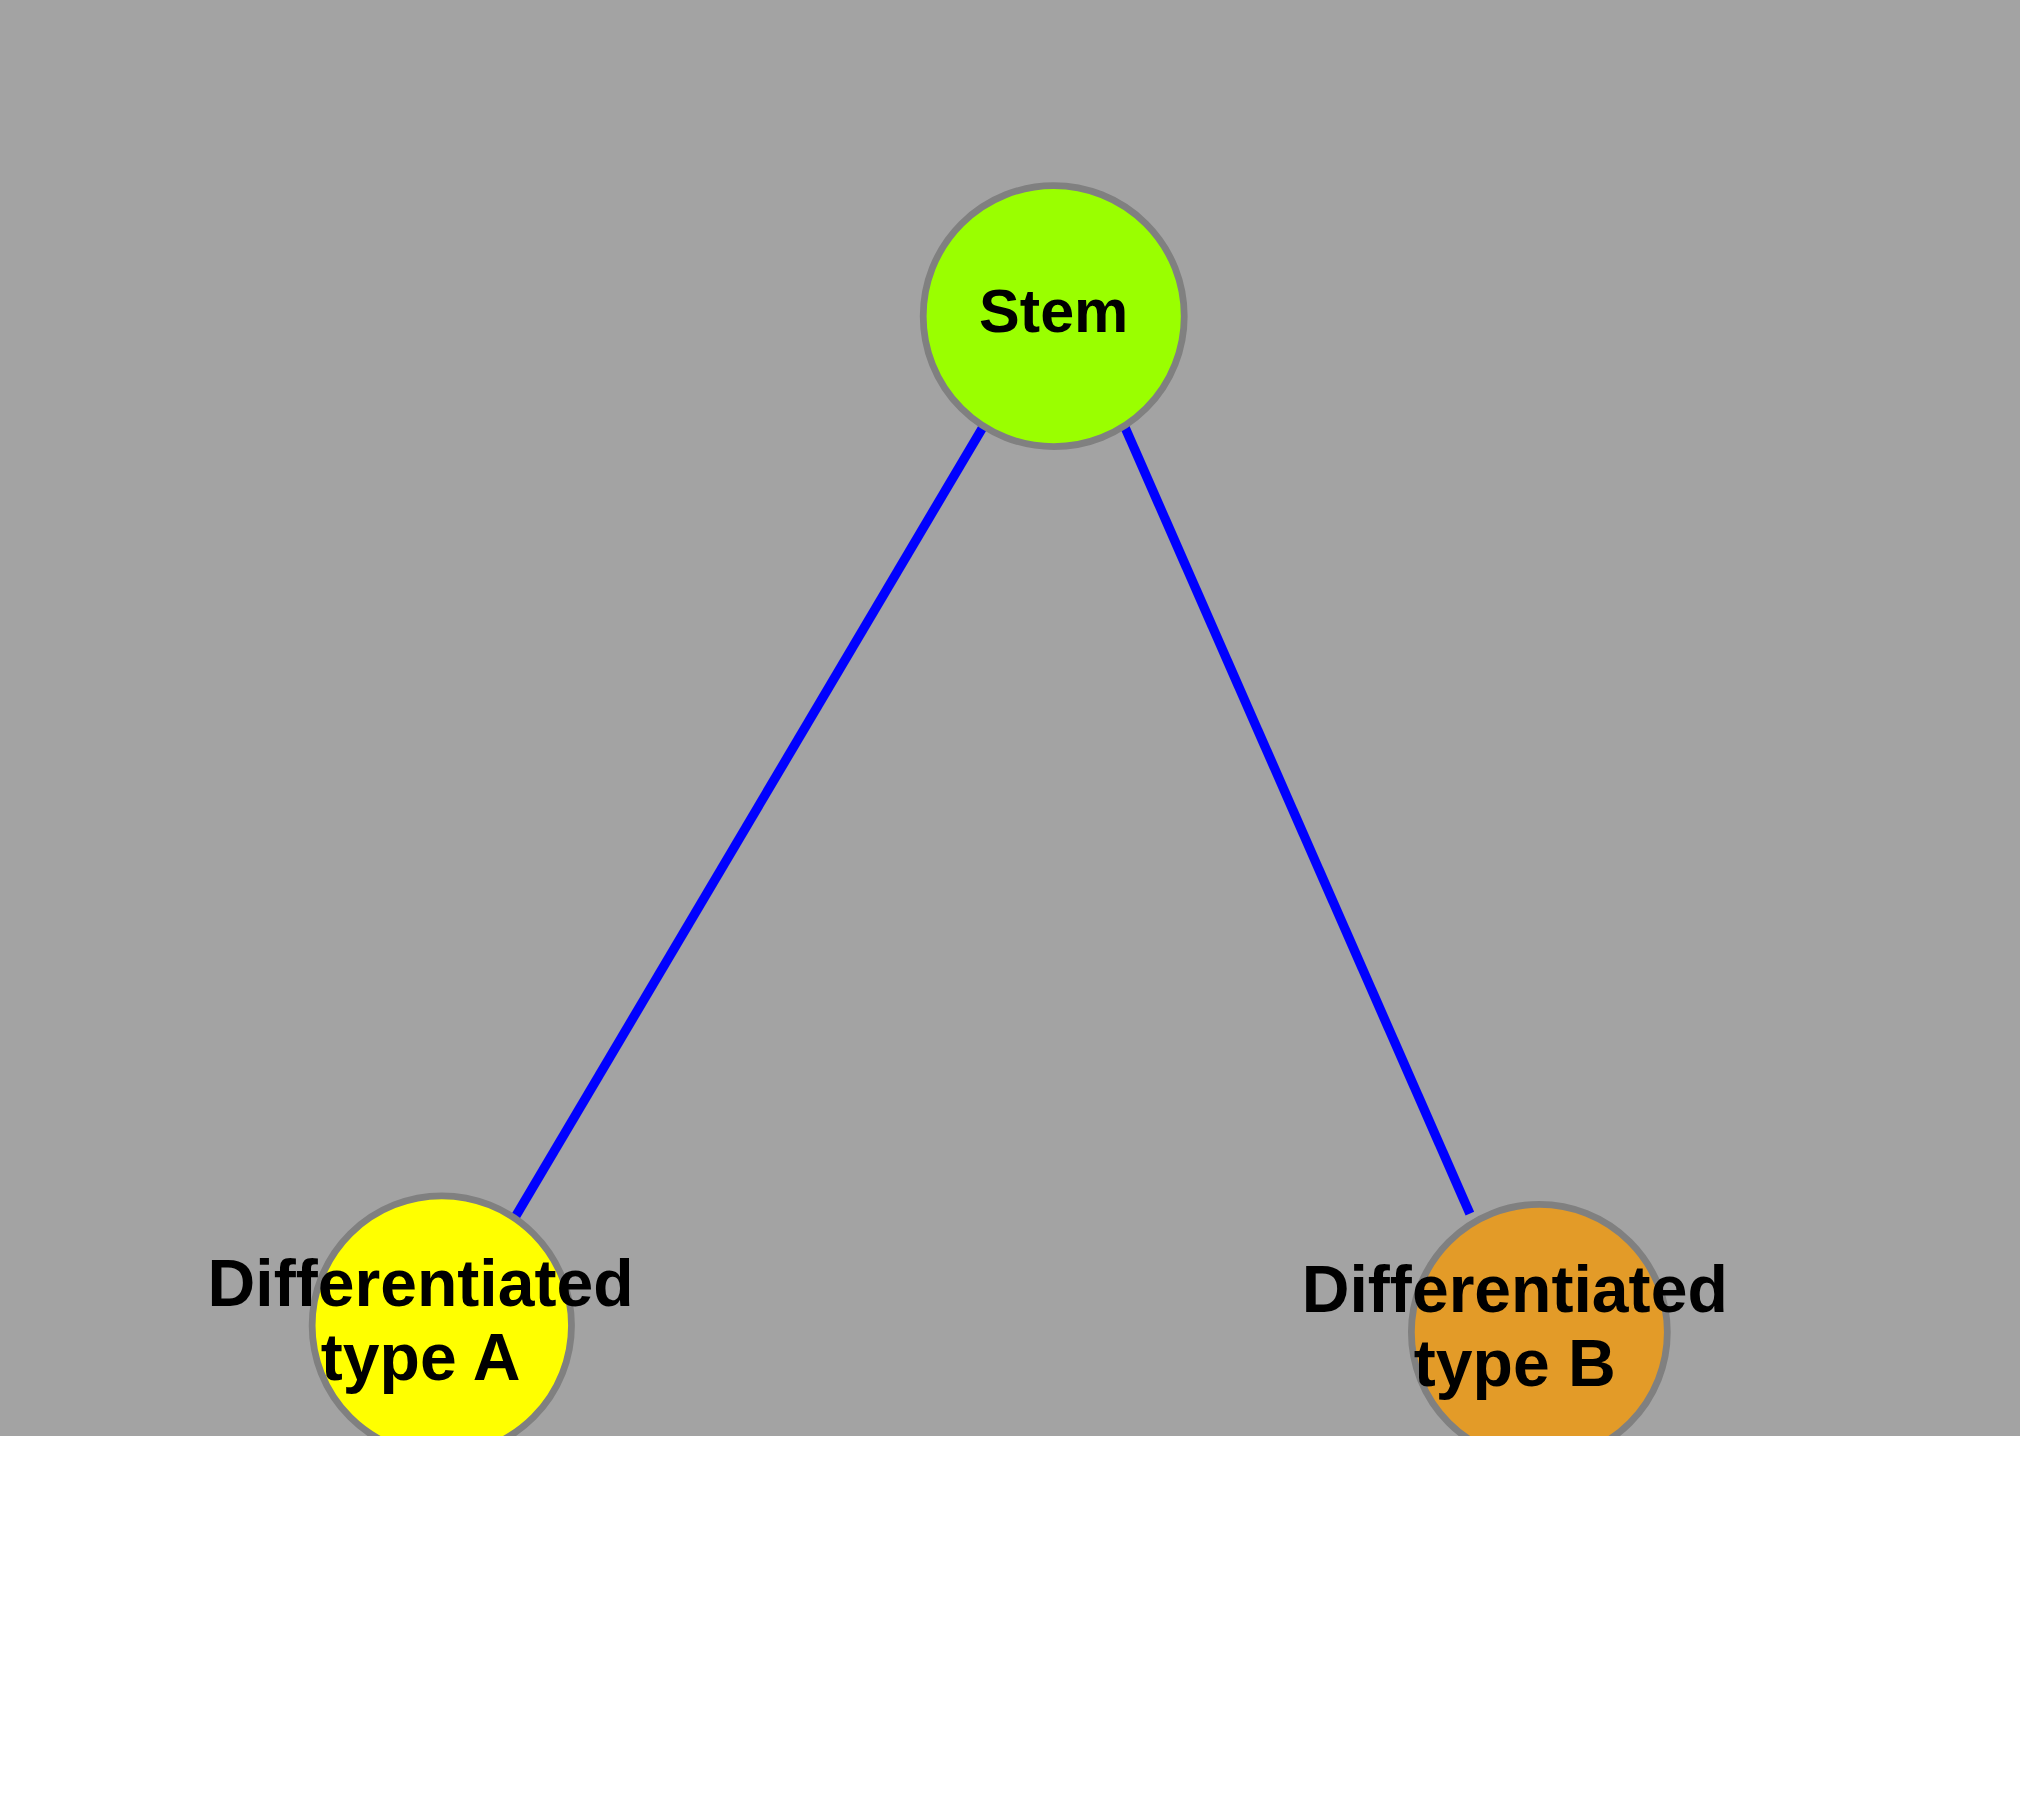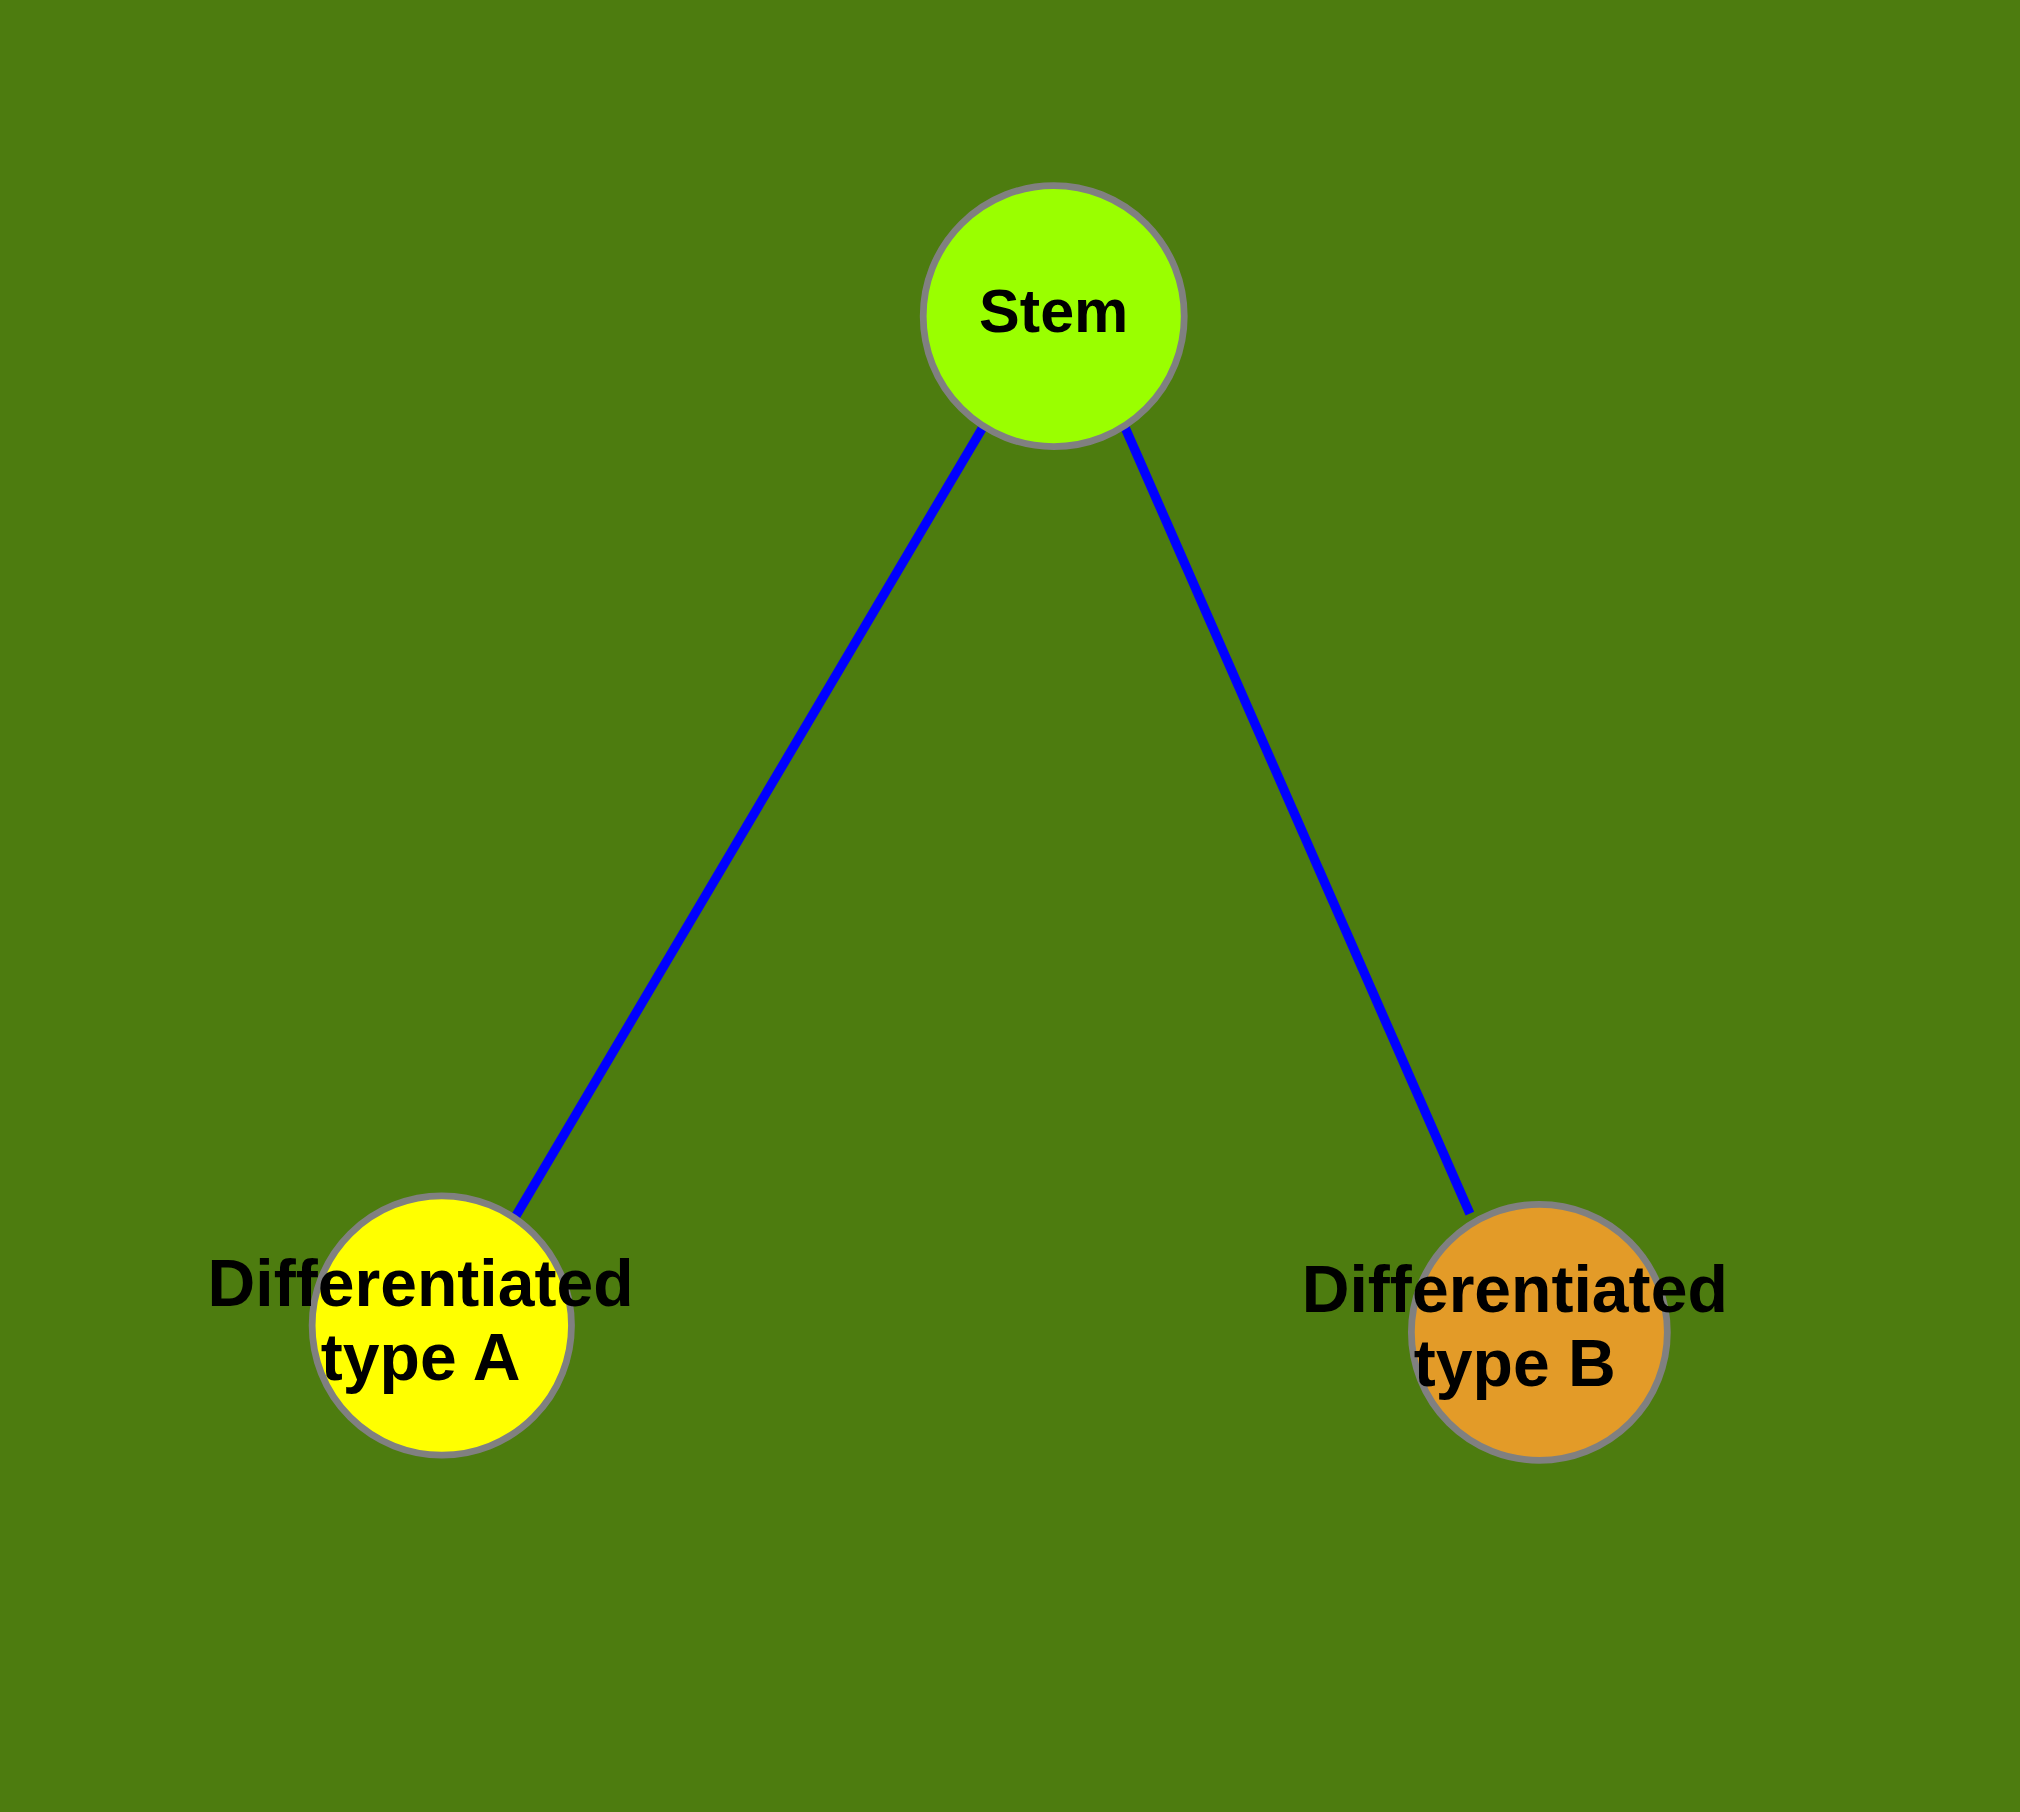--- a/index.html
+++ b/index.html
@@ -32,21 +32,21 @@
   .label-root {
     font-size: 72px;
   }
   .label-leaf {
     font-size: 78px;
   }
 </style>
 </head>
 <body>
 
-<div id="canvas" style="background: #4d7c0f; width: 2021px; height: 1812px;">
+<div id="canvas" style="background: #a3a3a3; width: 2021px; height: 1436px;">
   <svg id="graph-svg" viewBox="0 0 2384 2138" xmlns="http://www.w3.org/2000/svg">
 
     <g>
       <line id="edge-0" stroke-linecap="butt" x1="1160" y1="503" x2="607" y2="1437" stroke="#0000ff" stroke-width="11"></line>
       <line id="edge-1" stroke-linecap="butt" x1="1327" y1="504" x2="1734" y2="1432" stroke="#0000ff" stroke-width="11"></line>
     </g>
 
     <g>
       <circle id="node-circle-0" cx="1243" cy="373" r="154" fill="#9aff00" stroke="#808080" stroke-width="8"></circle>
       <circle id="node-circle-1" cx="521" cy="1564" r="153" fill="#ffff00" stroke="#808080" stroke-width="8"></circle>

